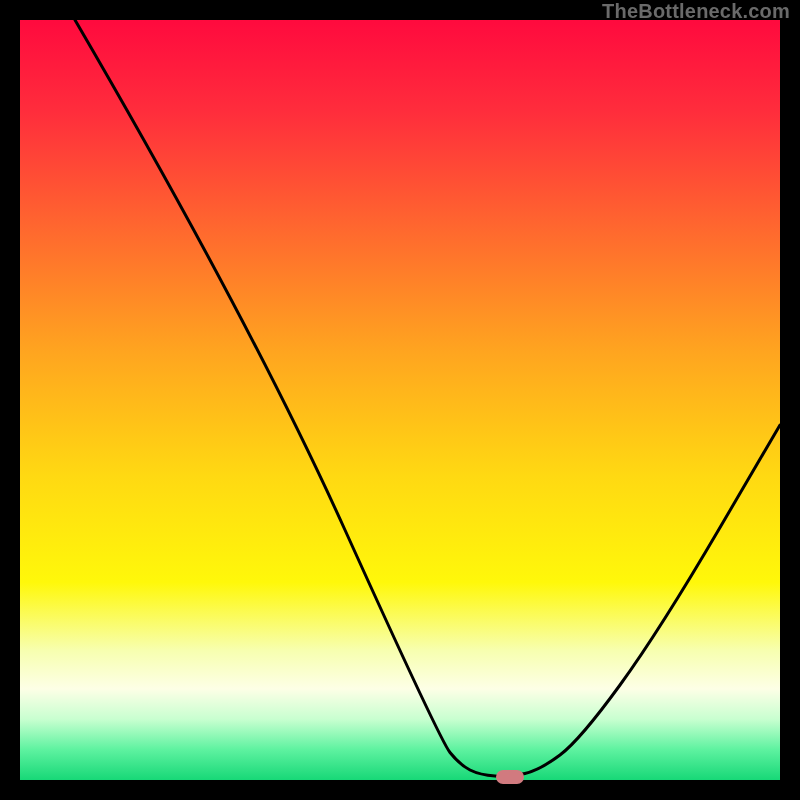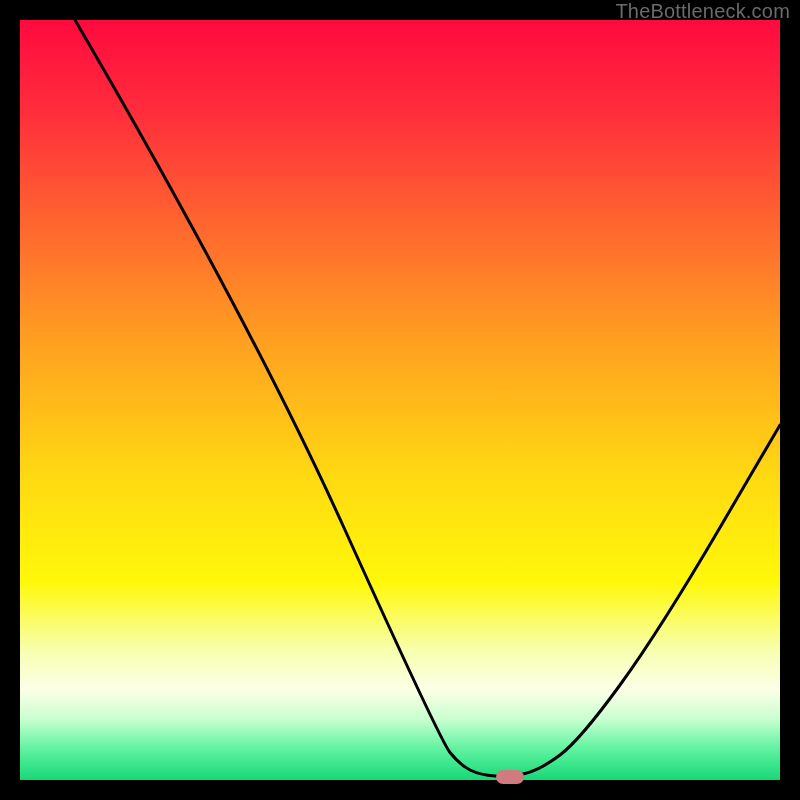--- a/index.html
+++ b/index.html
@@ -41,21 +41,21 @@
     border-radius: 7px;
     background: #d17a7f;
     transform: translate(-50%, -50%);
   }
   .watermark {
     position: absolute;
     top: 0px;
     right: 10px;
     color: #6a6a6a;
     font-size: 20px;
-    font-weight: 400;
+    font-weight: 700;
     letter-spacing: 0.2px;
     user-select: none;
   }
 </style>
 </head>
 <body>
 
 <div class="watermark">TheBottleneck.com</div>
 
 <div class="frame">

